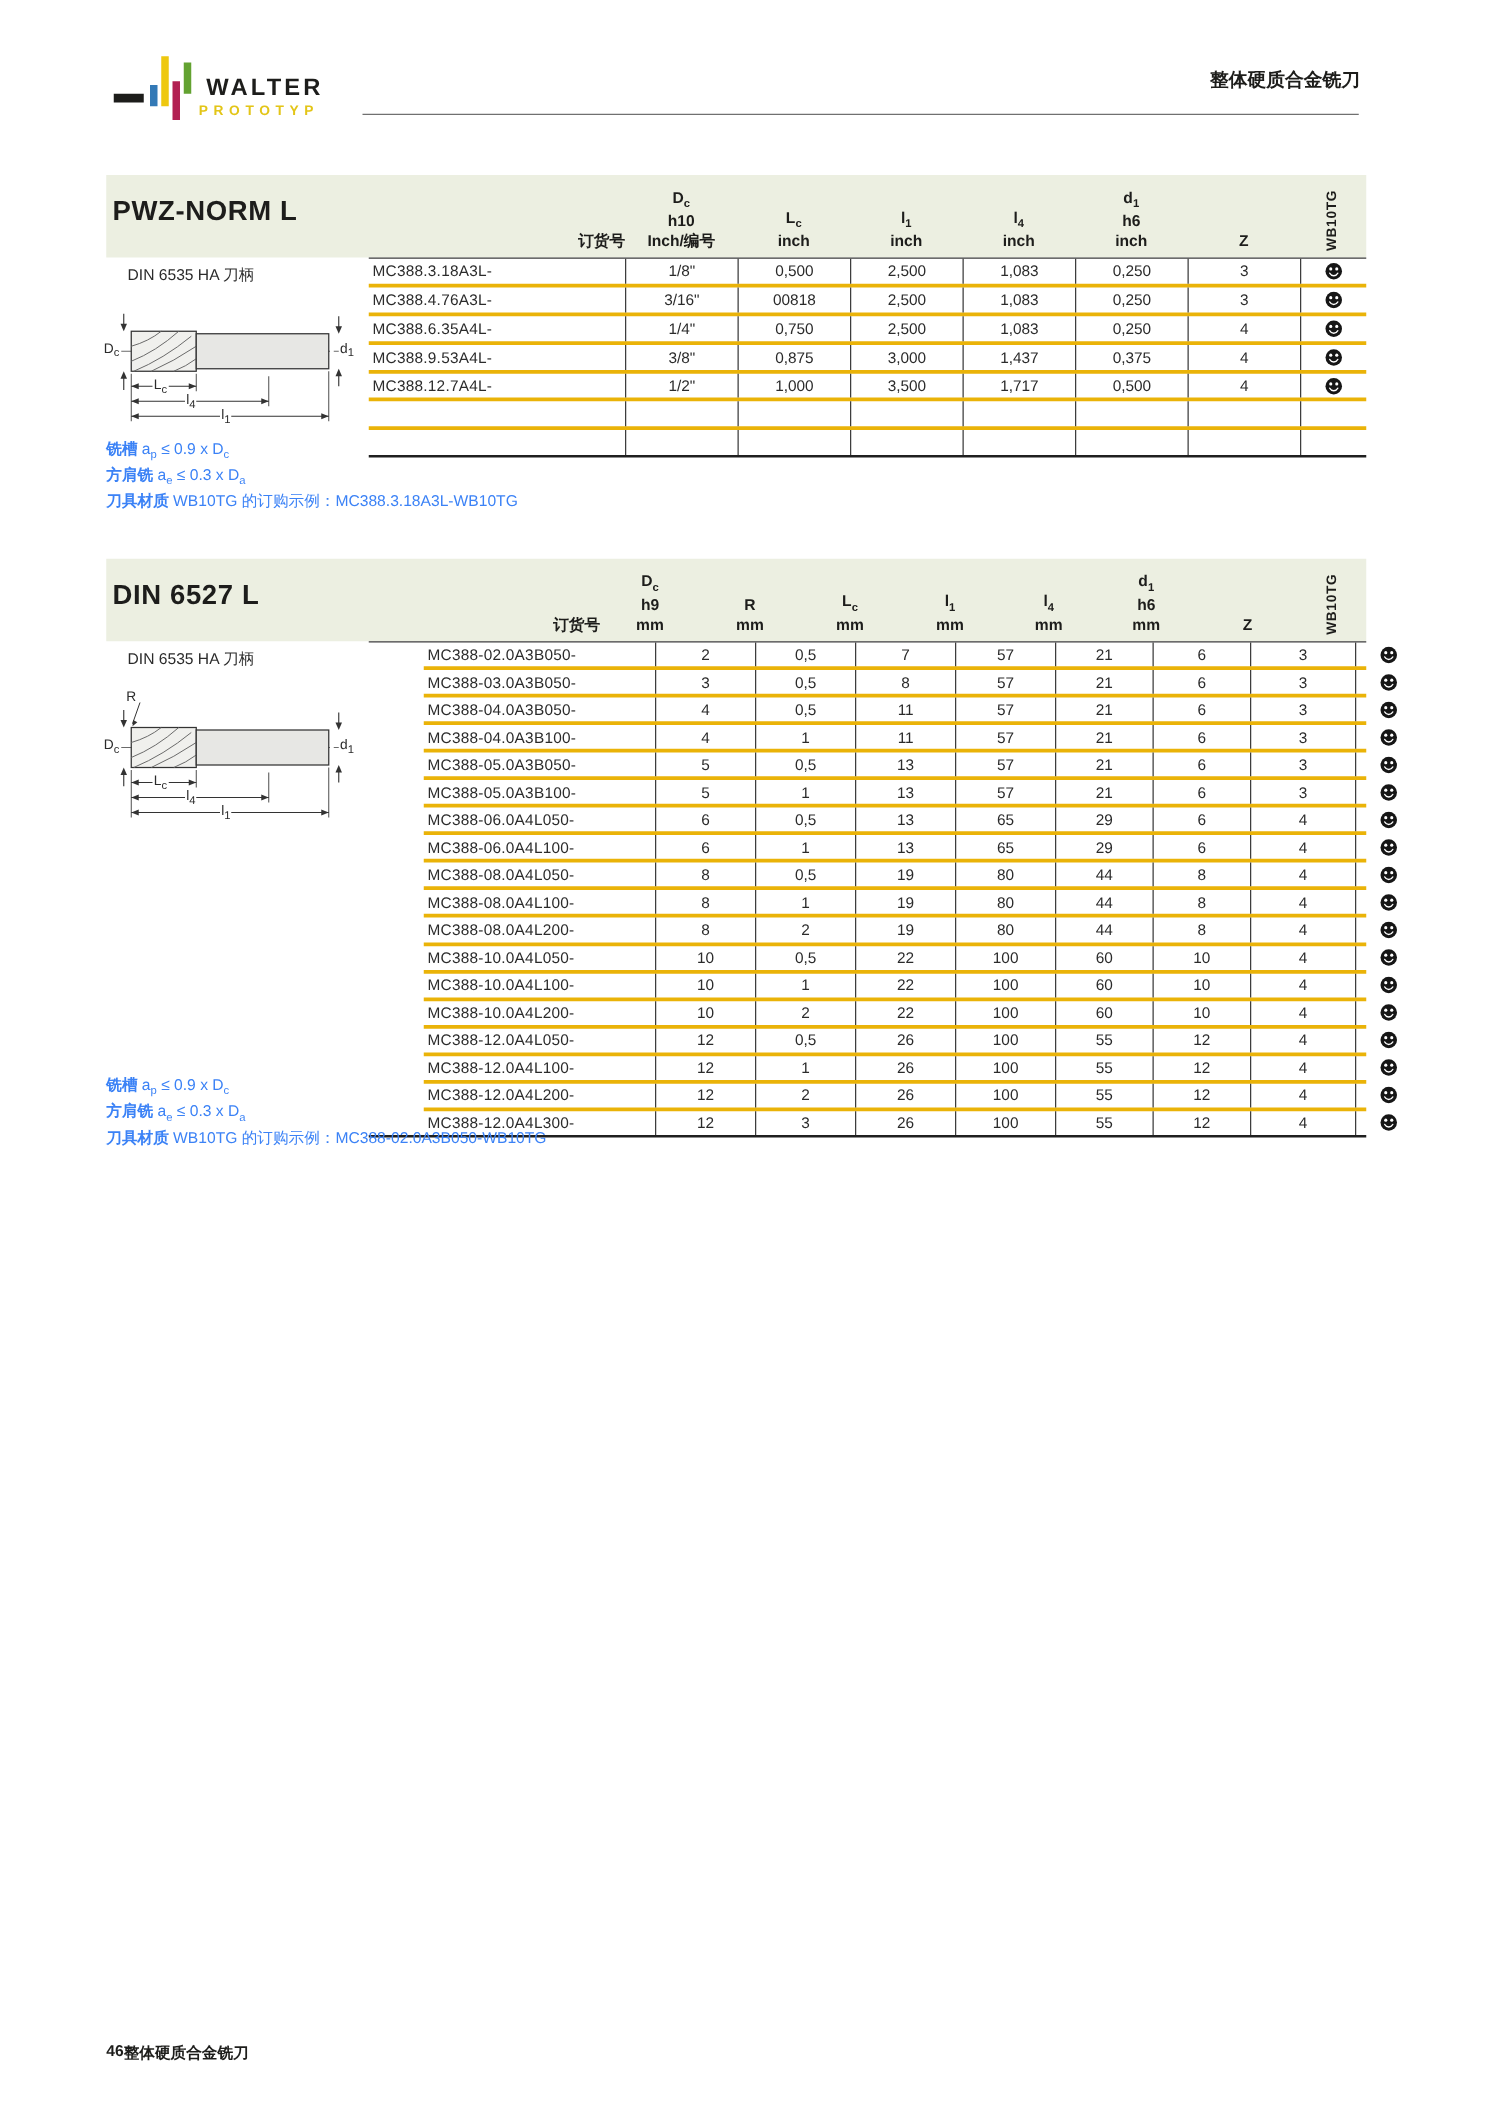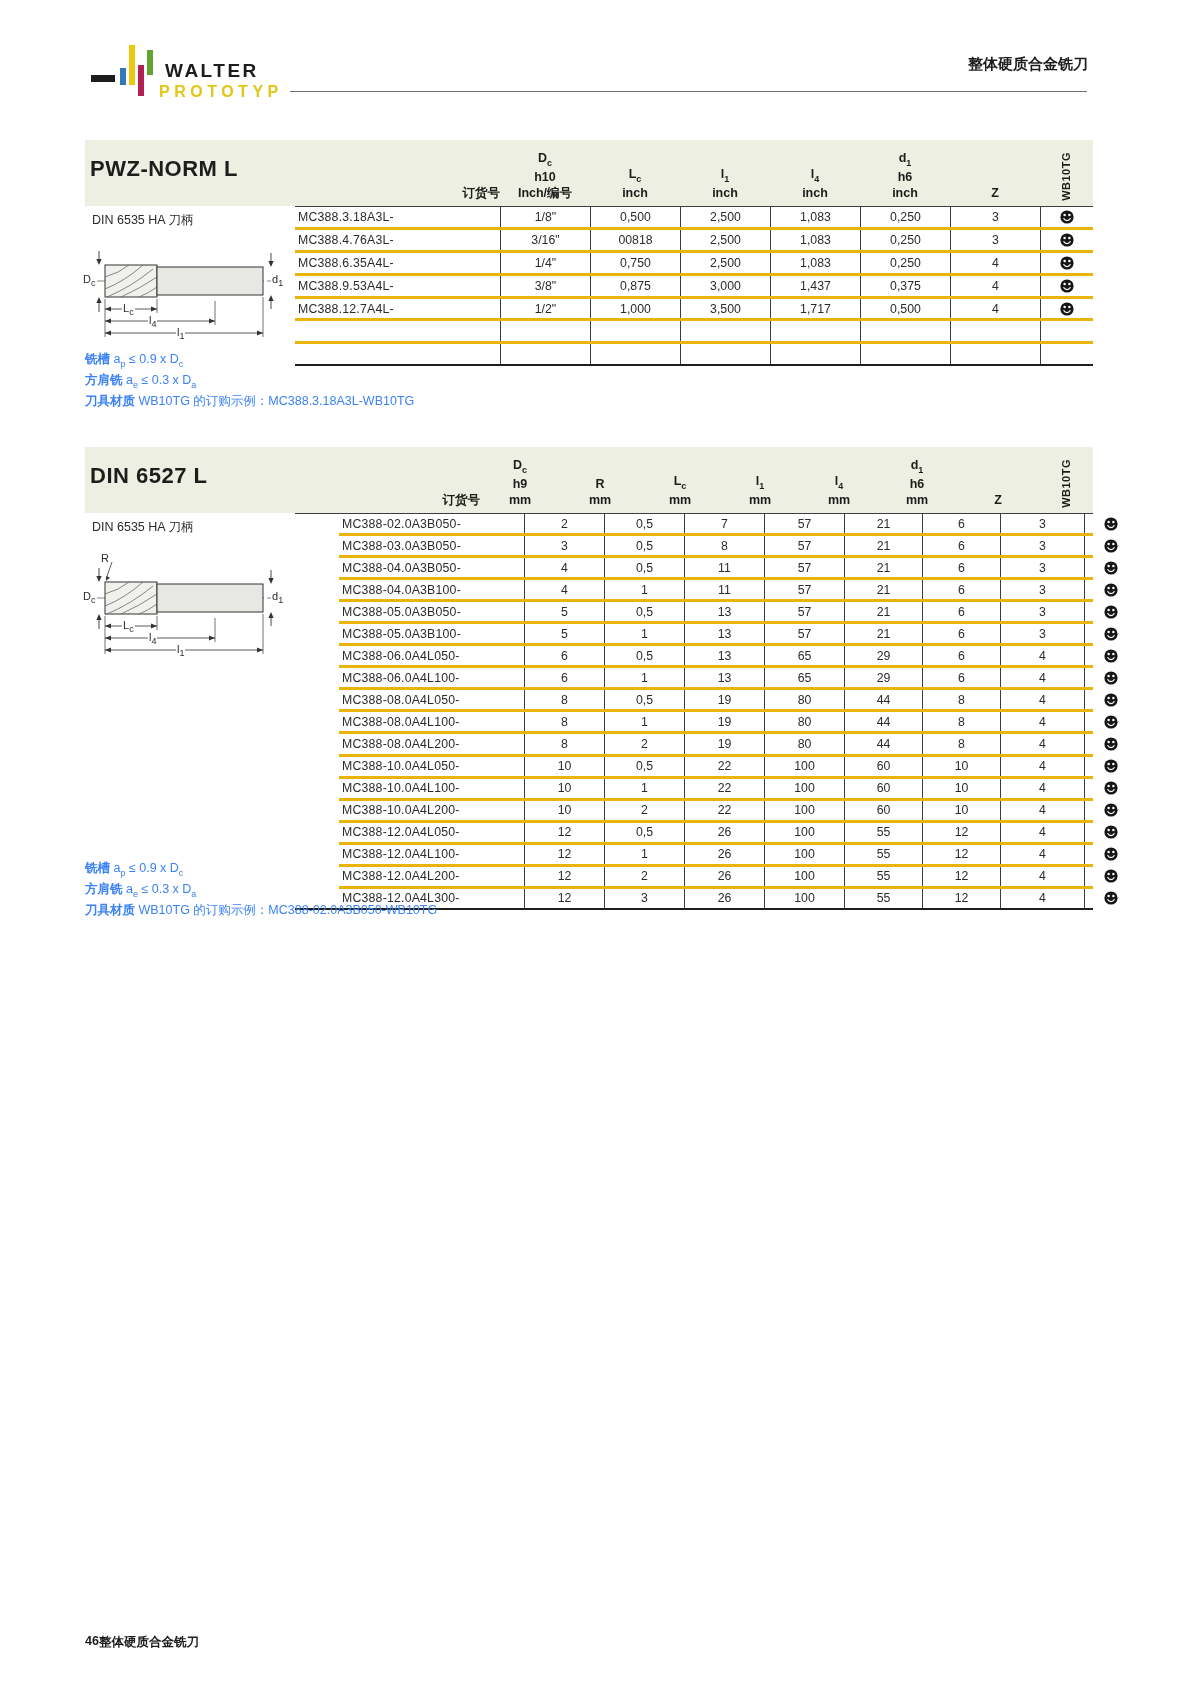--- a/index.html
+++ b/index.html
@@ -8,21 +8,21 @@
 
   
   .logo{position:absolute;left:85px;top:38px;width:230px;height:62px;}
   .bar{position:absolute;}
   .bar.dash{left:6px;top:37px;width:24px;height:7px;background:#1d1d1b;}
   .bar.blue{left:35px;top:30px;width:6px;height:17px;background:#3379b6;}
   .bar.yellow{left:44px;top:7px;width:6px;height:40px;background:#eec80f;}
   .bar.crimson{left:53px;top:27px;width:6px;height:31px;background:#b22052;}
   .bar.green{left:62px;top:12px;width:6px;height:25px;background:#63a231;}
   .brand-main{position:absolute;left:80px;top:22px;font-size:19px;font-weight:bold;letter-spacing:2.5px;color:#1d1d1b;}
-  .brand-sub{position:absolute;left:74px;top:45px;font-size:16px;font-weight:bold;letter-spacing:4.5px;color:#e3c517;}
+  .brand-sub{position:absolute;left:74px;top:45px;font-size:11px;font-weight:bold;letter-spacing:4.5px;color:#e3c517;}
   .topic{position:absolute;right:112px;top:55px;font-size:15px;font-weight:bold;color:#1d1d1b;}
   .header-rule{position:absolute;left:290px;top:91px;width:797px;height:1px;background:#707070;}
 
   
   .cat-table{position:absolute;left:85px;width:1008px;}
   #table1{top:140px;}
   #table2{top:447px;}
   .band{position:relative;background:#ecefe1;height:66px;}
   .band .title{position:absolute;left:5px;top:16px;font-size:22px;font-weight:bold;letter-spacing:.5px;color:#1d1d1b;}
   .head-grid{position:absolute;left:210px;bottom:0;width:798px;padding-bottom:5px;align-items:end;
@@ -39,21 +39,21 @@
   .row:last-child{border-bottom:none;}
   .rows-t1 .row{height:19.9px;}
   .rows-t2 .row{height:19.05px;margin-left:44px;}
   .c{border-left:1px solid #3d3d3d;display:flex;align-items:center;justify-content:center;
      font-size:12.3px;height:100%;box-sizing:border-box;color:#2b2b2b;}
   .c.order{border-left:none;justify-content:flex-start;padding-left:3px;letter-spacing:.2px;}
   .smiley{display:block;}
 
   
   .pane{position:absolute;left:0;top:66px;width:210px;}
-  .shank-label{font-size:12.5px;margin:6px 0 0 7px;color:#2b2b2b;}
+  .shank-label{font-size:12.5px;margin:6px 0 0 17px;color:#2b2b2b;}
   .diagram{position:relative;width:200px;height:112px;margin-top:6px;overflow:visible;}
   #table2 .diagram{margin-top:16px;}
   .dlabel{position:absolute;font-size:11px;line-height:1;background:#fff;padding:0 1px;color:#2b2b2b;}
   .dl-dc{left:-3px;top:39px;}
   .dl-d1{left:186px;top:39px;}
   .dl-lc{left:37px;top:68px;}
   .dl-l4{left:63px;top:80px;}
   .dl-l1{left:91px;top:92px;}
   .dl-r{left:15px;top:1px;}
 

